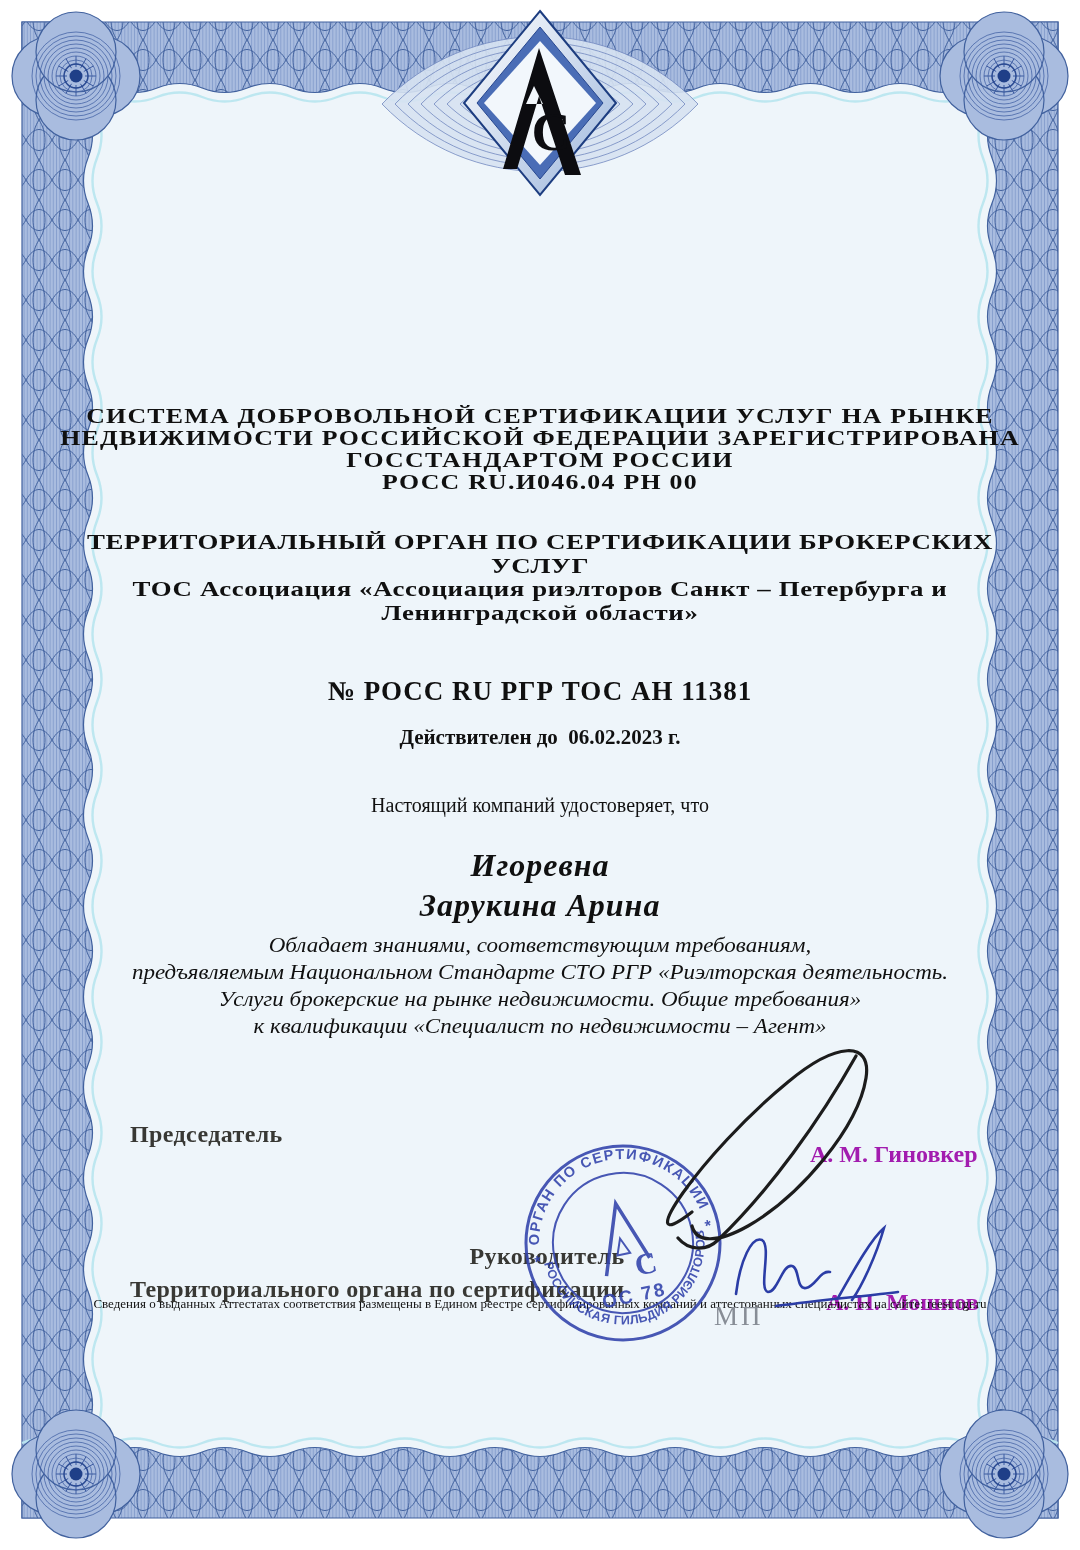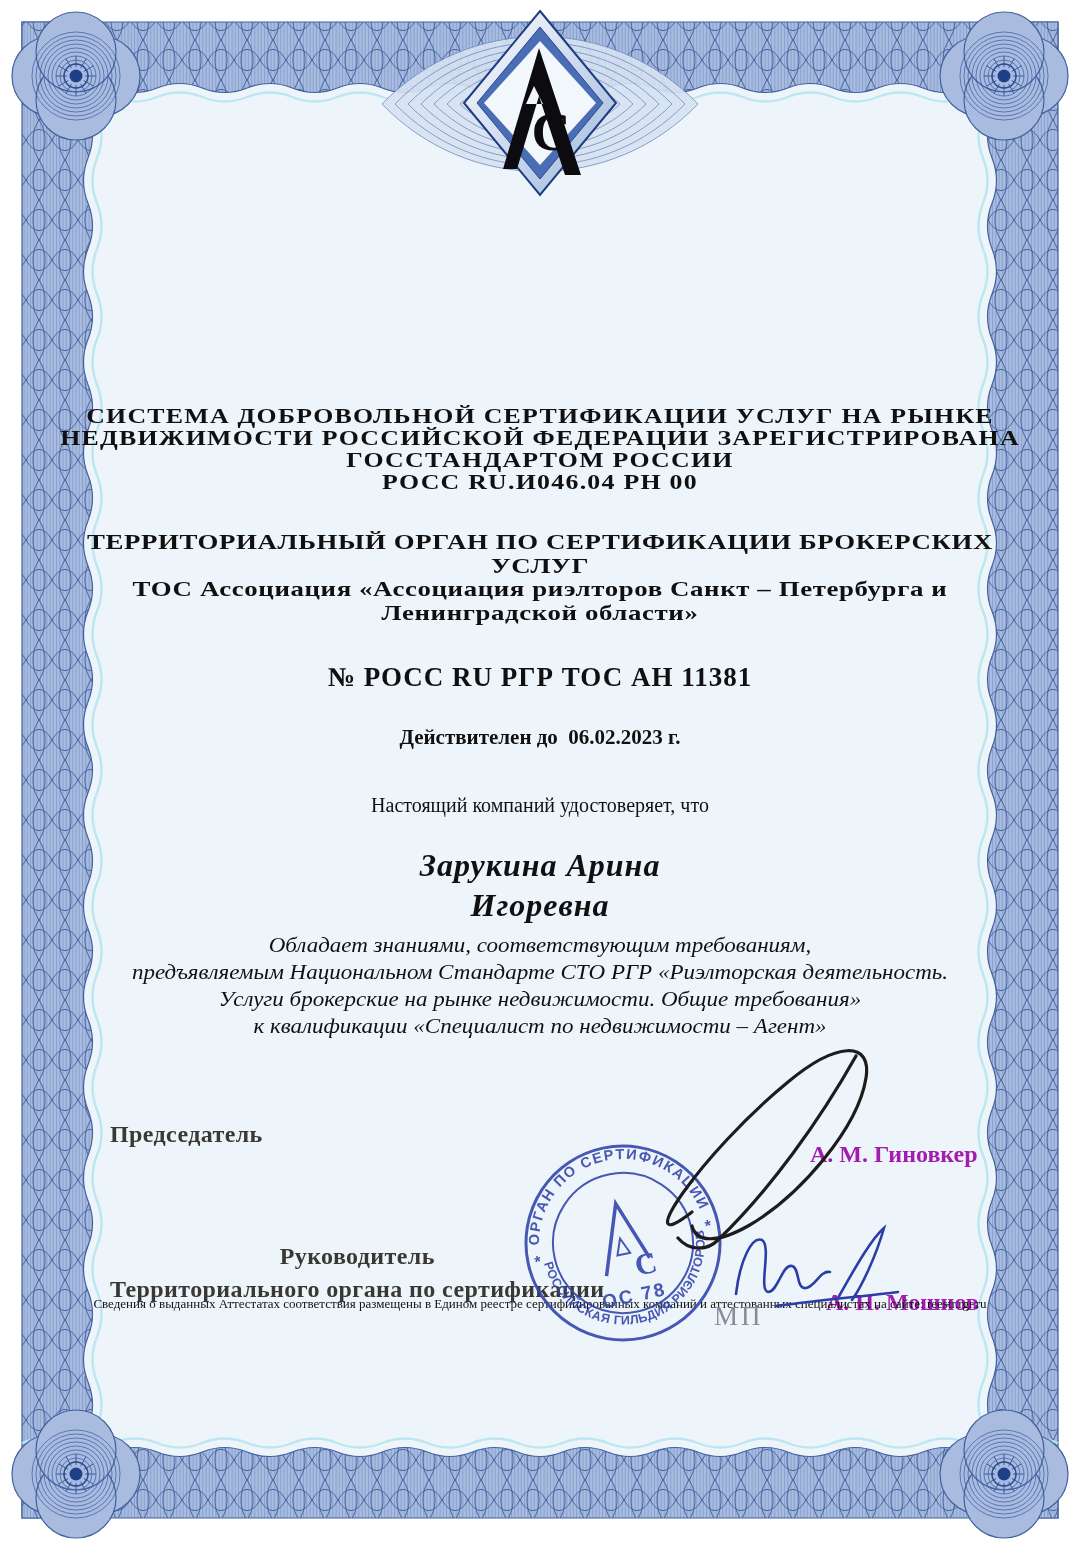--- a/index.html
+++ b/index.html
@@ -9,26 +9,26 @@
   .ctr{left:0;right:0;text-align:center;}
   .ink{color:#101010;}
   svg.layer{position:absolute;left:0;top:0;width:1080px;height:1550px;pointer-events:none;}
   #border-layer{z-index:0;}
   .txt{z-index:2;}
   #overlay-layer{z-index:3;}
 
   .title{top:268px;font:400 112px/1 "Liberation Serif",serif;letter-spacing:4px;color:#0d0d0f;}
   .reg{top:405px;font:700 20.5px/22px "Liberation Serif",serif;letter-spacing:1px;transform:scaleX(1.26);transform-origin:center top;}
   .issuer{top:530px;font:700 22px/23.5px "Liberation Serif",serif;letter-spacing:.5px;transform:scaleX(1.22);transform-origin:center top;}
-  .number{top:664px;font:700 27px/1 "Liberation Serif",serif;letter-spacing:1px;}
+  .number{top:678px;font:700 27px/1 "Liberation Serif",serif;letter-spacing:1px;}
   .valid{top:727px;font:700 21px/1 "Liberation Serif",serif;white-space:pre-wrap;}
   .certifies{top:795px;font:400 20px/1 "Liberation Serif",serif;}
   .holder{top:845px;font:italic 700 32px/40px "Liberation Serif",serif;letter-spacing:1px;}
   .qual{top:932px;font:italic 400 21.5px/27px "Liberation Serif",serif;transform:scaleX(1.07);transform-origin:center top;}
-  .role{font:700 24px/33px "Liberation Serif",serif;color:#383834;letter-spacing:.4px;text-align:center;}
+  .role{font:700 24px/33px "Liberation Serif",serif;color:#383834;letter-spacing:.4px;text-align:right;margin-left:20px;}
   .role1{left:110px;top:1118px;}
   .role2{left:110px;top:1240px;}
   .signame{font:700 24px/1 "Liberation Serif",serif;color:#a21caf;text-align:left;}
   .name1{left:810px;top:1142px;}
   .name2{left:826px;top:1290px;}
   .footer{top:1296px;left:46px;width:988px;text-align:center;font:400 13px/1.25 "Liberation Serif",serif;color:#101010;}
   .mp{left:706px;top:1303px;font:400 27px/1 "Liberation Serif",serif;color:#878d96;letter-spacing:3px;z-index:2;margin-left:8px;}
 </style>
 </head>
 <body>
@@ -206,22 +206,22 @@
     <div>Ленинградской области»</div>
   </div>
 
   <div class="abs ctr txt number ink">№ РОСС RU РГР ТОС АН 11381</div>
 
   <div class="abs ctr txt valid ink">Действителен до  06.02.2023 г.</div>
 
   <div class="abs ctr txt certifies ink">Настоящий компаний удостоверяет, что</div>
 
   <div class="abs ctr txt holder ink">
+    <div>Игоревна</div>
     <div>Зарукина Арина</div>
-    <div>Игоревна</div>
   </div>
 
   <div class="abs ctr txt qual ink">
     <div>Обладает знаниями, соответствующим требованиям,</div>
     <div>предъявляемым Национальном Стандарте СТО РГР «Риэлторская деятельность.</div>
     <div>Услуги брокерские на рынке недвижимости. Общие требования»</div>
     <div>к квалификации «Специалист по недвижимости – Агент»</div>
   </div>
 
   <div class="abs txt role role1">

